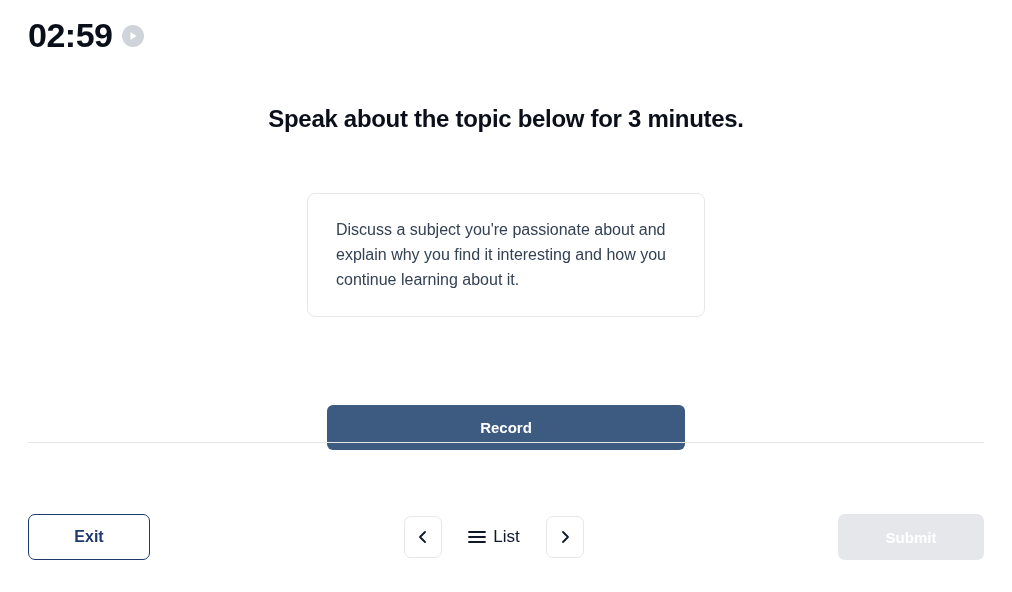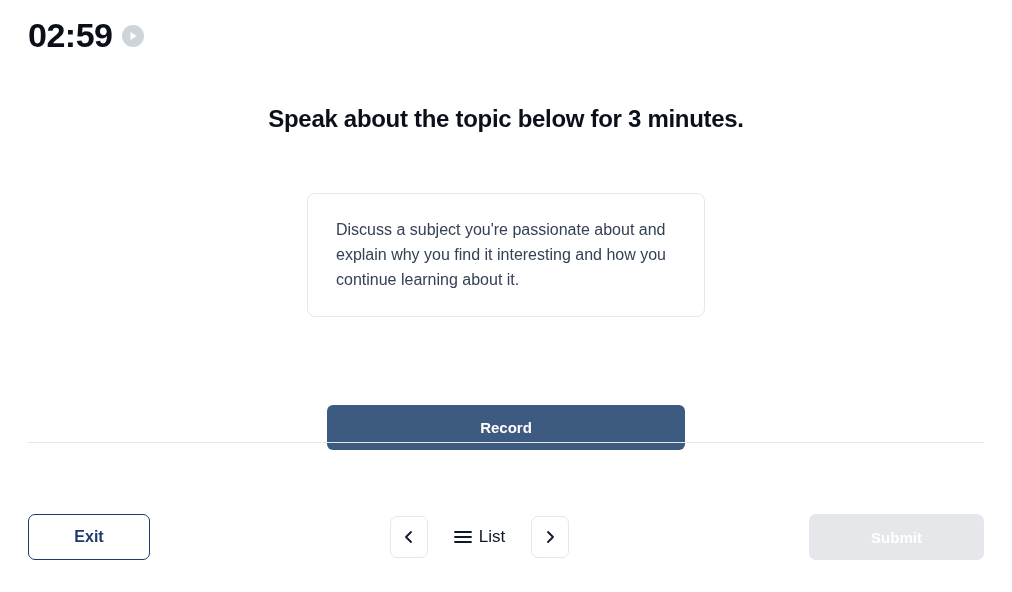--- a/index.html
+++ b/index.html
@@ -119,21 +119,21 @@
       align-items: center;
       gap: 7px;
       background: none;
       border: none;
       cursor: pointer;
       font-size: 17px;
       color: #0f172a;
       padding: 0 4px;
     }
     .submit-btn {
-      width: 175px;
+      width: 146px;
       height: 46px;
       border: none;
       border-radius: 7px;
       background: #e5e7eb;
       color: #ffffff;
       font-size: 15px;
       font-weight: 600;
       cursor: default;
     }
   </style>

